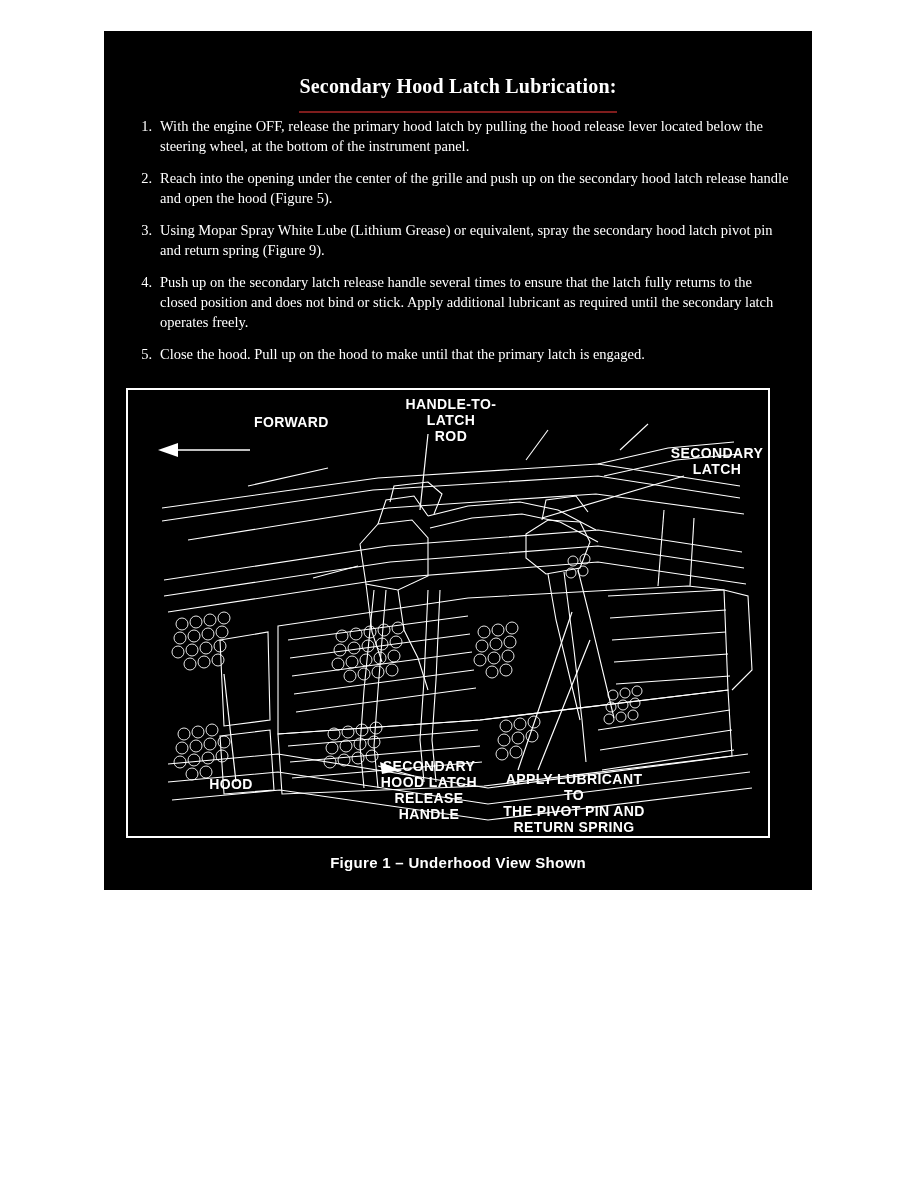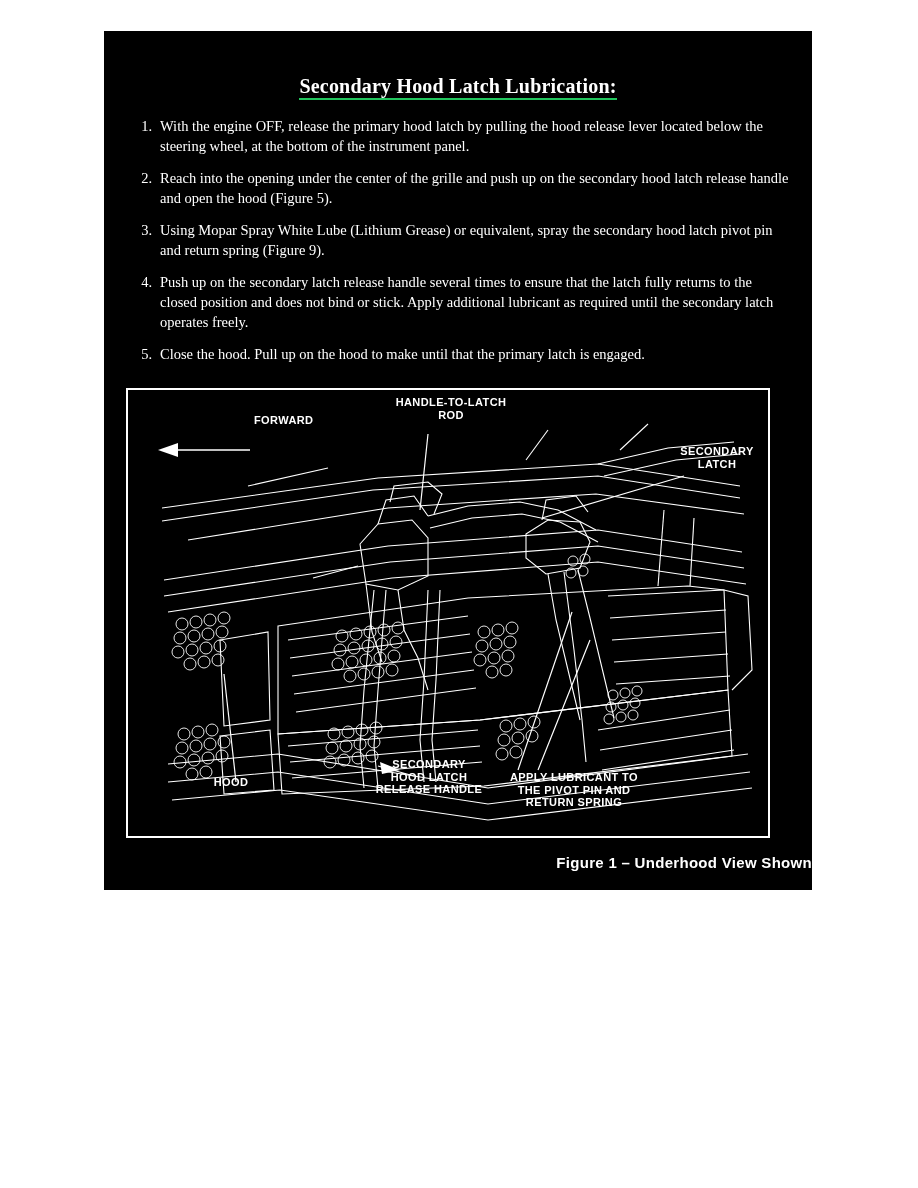--- a/index.html
+++ b/index.html
@@ -33,22 +33,22 @@
     left: 0;
     top: 31px;
     width: 708px;
     text-align: center;
     font-family: "Liberation Serif", serif;
     font-weight: bold;
     font-size: 20px;
     letter-spacing: 0.2px;
   }
   .doc-title span {
-    border-bottom: 2px solid #22c55e;
-    padding-bottom: 1px;
+    border-bottom: 2px solid #7f1d1d;
+    padding-bottom: 14px;
   }
   .steps {
     position: absolute;
     left: 22px;
     top: 86px;
     width: 664px;
   }
   .step {
     display: flex;
     align-items: flex-start;
@@ -77,31 +77,31 @@
     border: 2px solid #ffffff;
     box-sizing: border-box;
     background: #000000;
     overflow: hidden;
   }
   .figure-caption {
     position: absolute;
     left: 0;
     top: 823px;
     width: 708px;
-    text-align: right;
+    text-align: center;
     font-family: "Liberation Sans", sans-serif;
     font-weight: bold;
     font-size: 15px;
     letter-spacing: 0.3px;
   }
   .fig-label {
     position: absolute;
     font-family: "Liberation Sans", sans-serif;
     font-weight: bold;
-    font-size: 11px;
+    font-size: 14px;
     line-height: 1.15;
     color: #ffffff;
     letter-spacing: 0.4px;
     text-align: center;
     white-space: pre-line;
   }
   .fig-svg {
     position: absolute;
     left: 0;
     top: 0;

